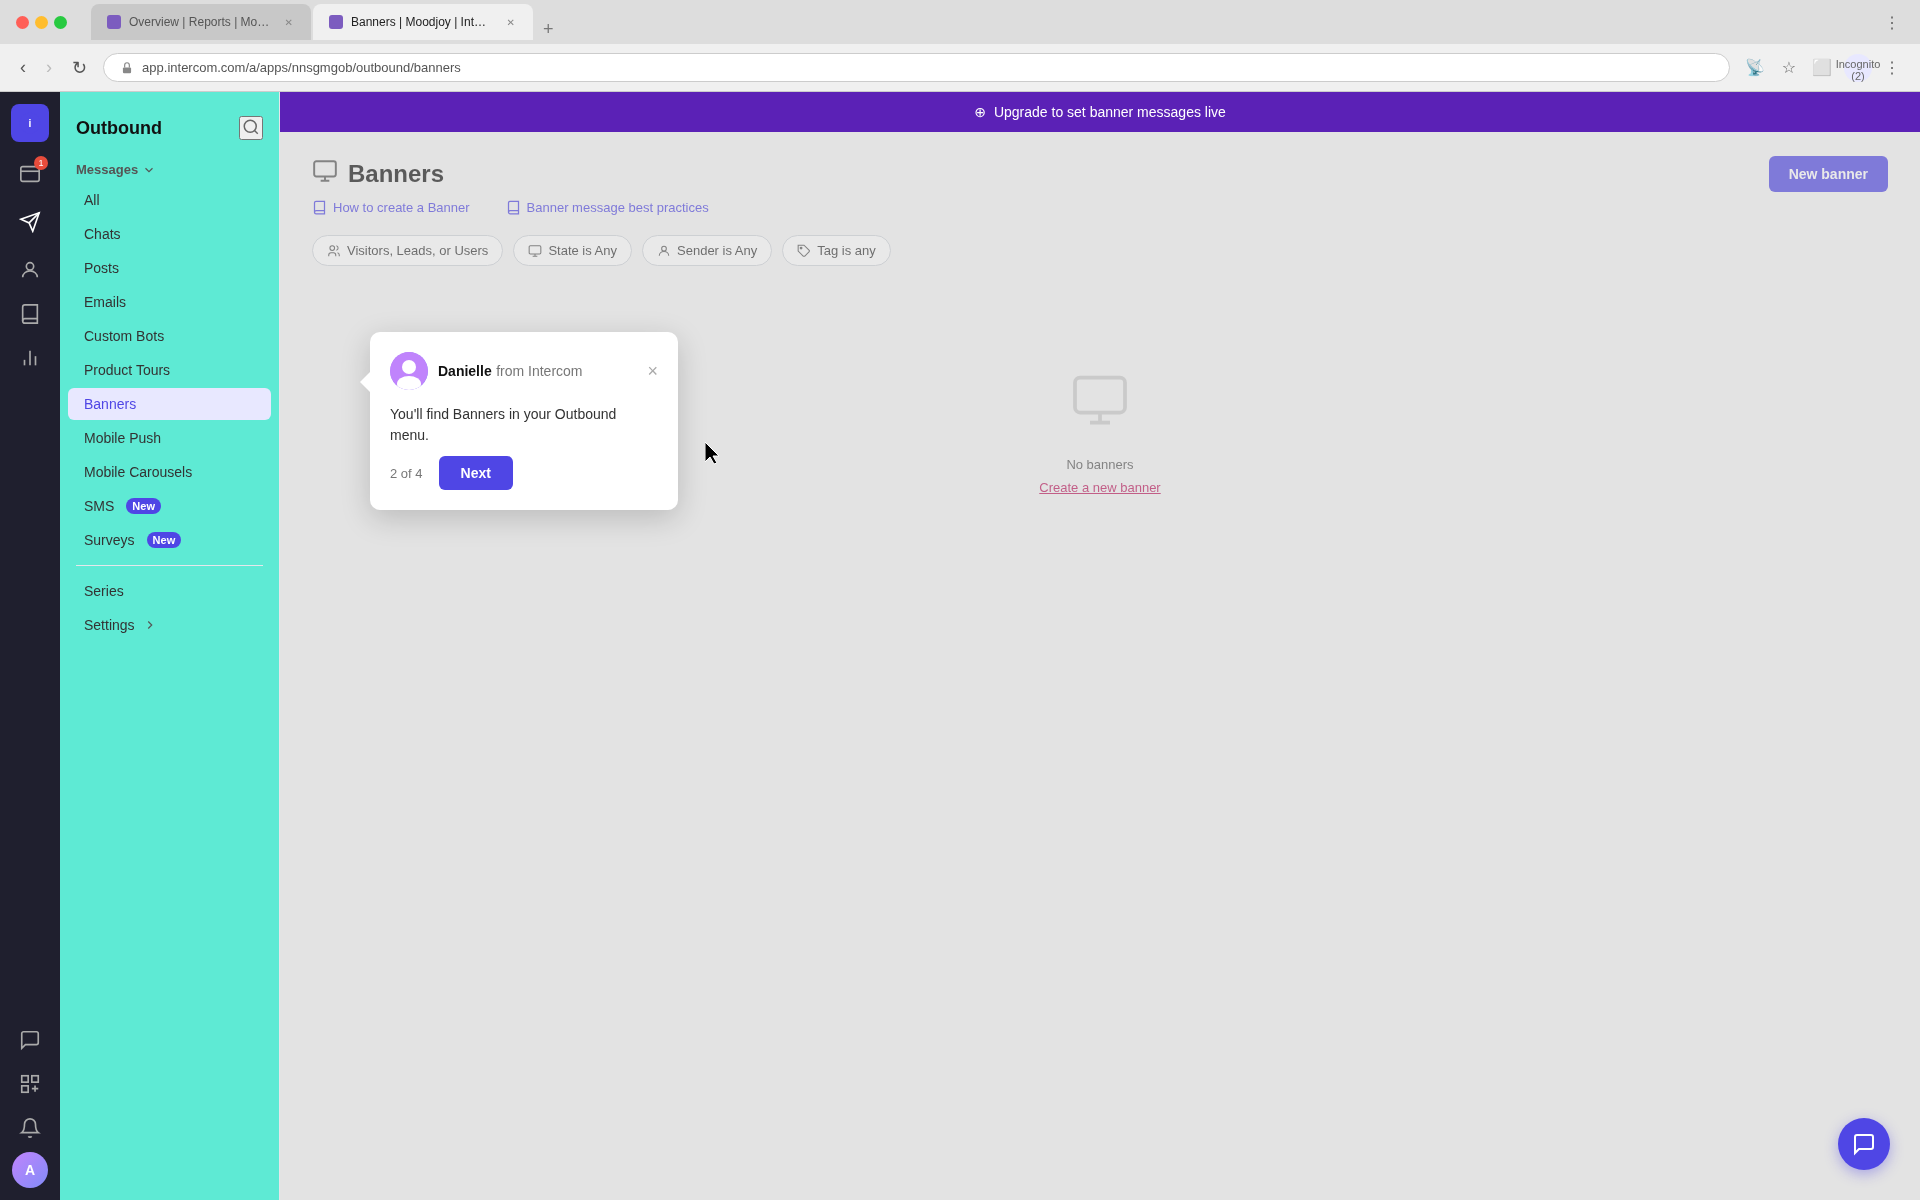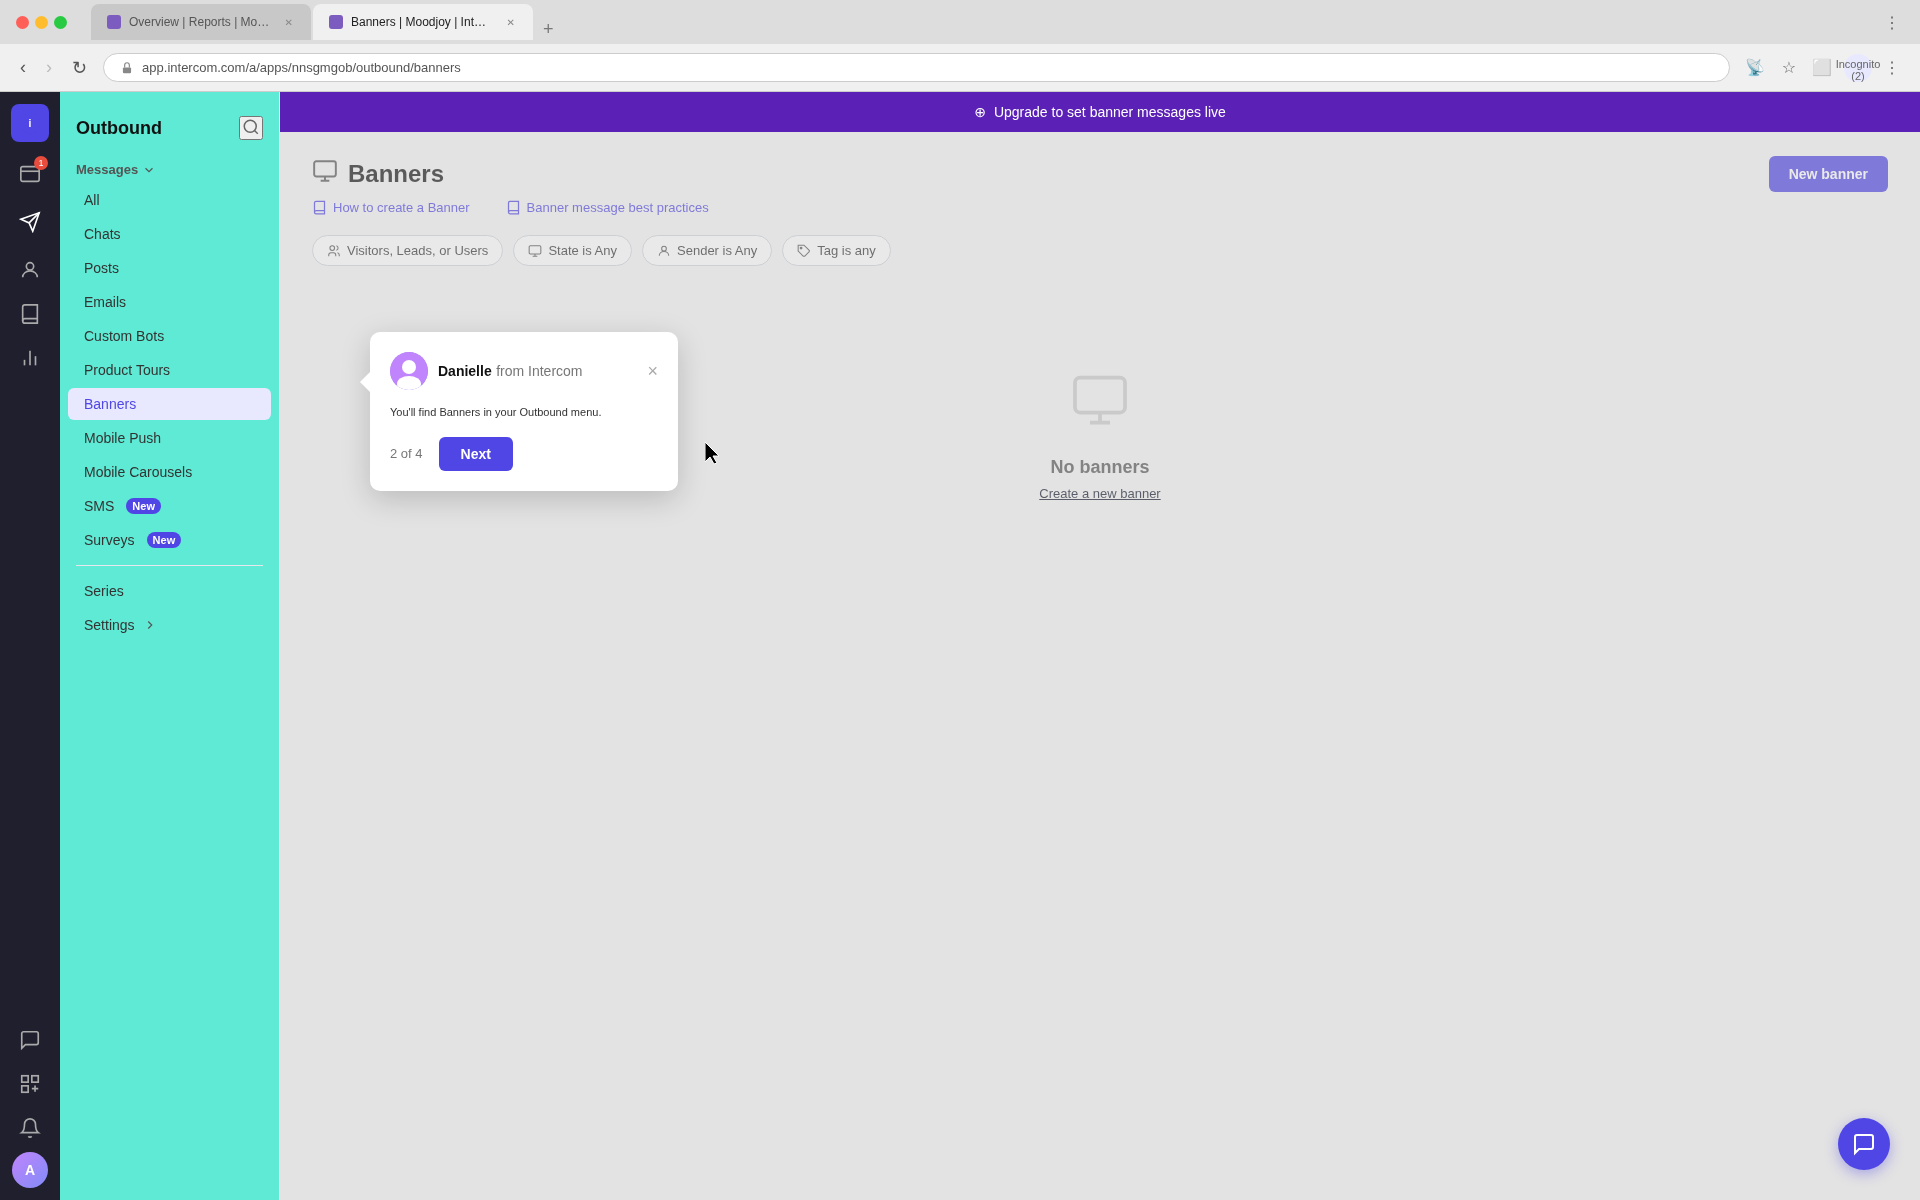--- a/index.html
+++ b/index.html
@@ -63,34 +63,34 @@
     .page-subtitle { font-size: 14px; color: #555; margin-bottom: 6px; }
     .page-links { display: flex; gap: 36px; margin-bottom: 20px; }
     .page-link { font-size: 13px; color: #4f46e5; text-decoration: none; display: flex; align-items: center; gap: 6px; }
 
     .filters { display: flex; gap: 10px; margin-bottom: 24px; flex-wrap: wrap; }
     .filter-btn { background: white; border: 1px solid #d1d5db; border-radius: 20px; padding: 7px 14px; font-size: 13px; color: #333; cursor: pointer; display: flex; align-items: center; gap: 6px; }
 
     
     .empty-state { display: flex; flex-direction: column; align-items: center; justify-content: center; padding: 80px 20px; }
     .empty-icon { font-size: 48px; color: #ccc; margin-bottom: 16px; }
-    .empty-title { font-size: 18px; font-weight: 700; color: #555; margin-bottom: 8px; }
-    .empty-link { font-size: 13px; color: #0f172a; text-decoration: underline; cursor: pointer; }
+    .empty-title { font-size: 13px; font-weight: 400; color: #555; margin-bottom: 8px; }
+    .empty-link { font-size: 13px; color: #be185d; text-decoration: underline; cursor: pointer; }
 
     
     .overlay { position: absolute; top: 0; left: 0; right: 0; bottom: 0; background: rgba(200,200,200,0.4); z-index: 10; }
 
     
     .popover { position: absolute; top: 200px; left: 90px; width: 308px; background: white; border-radius: 10px; box-shadow: 0 8px 30px rgba(0,0,0,0.18); z-index: 20; padding: 20px; }
     .popover-arrow { position: absolute; left: -10px; top: 40px; width: 0; height: 0; border-top: 10px solid transparent; border-bottom: 10px solid transparent; border-right: 10px solid white; }
     .popover-header { display: flex; align-items: center; justify-content: space-between; margin-bottom: 14px; }
     .popover-user { display: flex; align-items: center; gap: 10px; }
     .popover-avatar { width: 38px; height: 38px; border-radius: 50%; background: linear-gradient(135deg, #c084fc, #818cf8); display: flex; align-items: center; justify-content: center; color: white; font-size: 16px; font-weight: bold; overflow: hidden; }
     .popover-close { background: none; border: none; font-size: 18px; color: #aaa; cursor: pointer; line-height: 1; }
-    .popover-body { font-size: 11px; color: #333; line-height: 1.5; margin-bottom: 16px; }
+    .popover-body { font-size: 14px; color: #333; line-height: 1.5; margin-bottom: 10px; }
     .popover-footer { display: flex; align-items: center; gap: 16px; }
     .popover-step { font-size: 13px; color: #777; }
     .popover-next-btn { background: #4f46e5; color: white; border: none; border-radius: 6px; padding: 9px 22px; font-size: 14px; font-weight: 600; cursor: pointer; }
 
     
     .chat-fab { position: absolute; bottom: 30px; right: 30px; width: 52px; height: 52px; background: #4f46e5; border-radius: 50%; display: flex; align-items: center; justify-content: center; cursor: pointer; box-shadow: 0 4px 14px rgba(79,70,229,0.4); z-index: 100; color: white; font-size: 22px; }
   </style>
 </head>
 <body>
 

